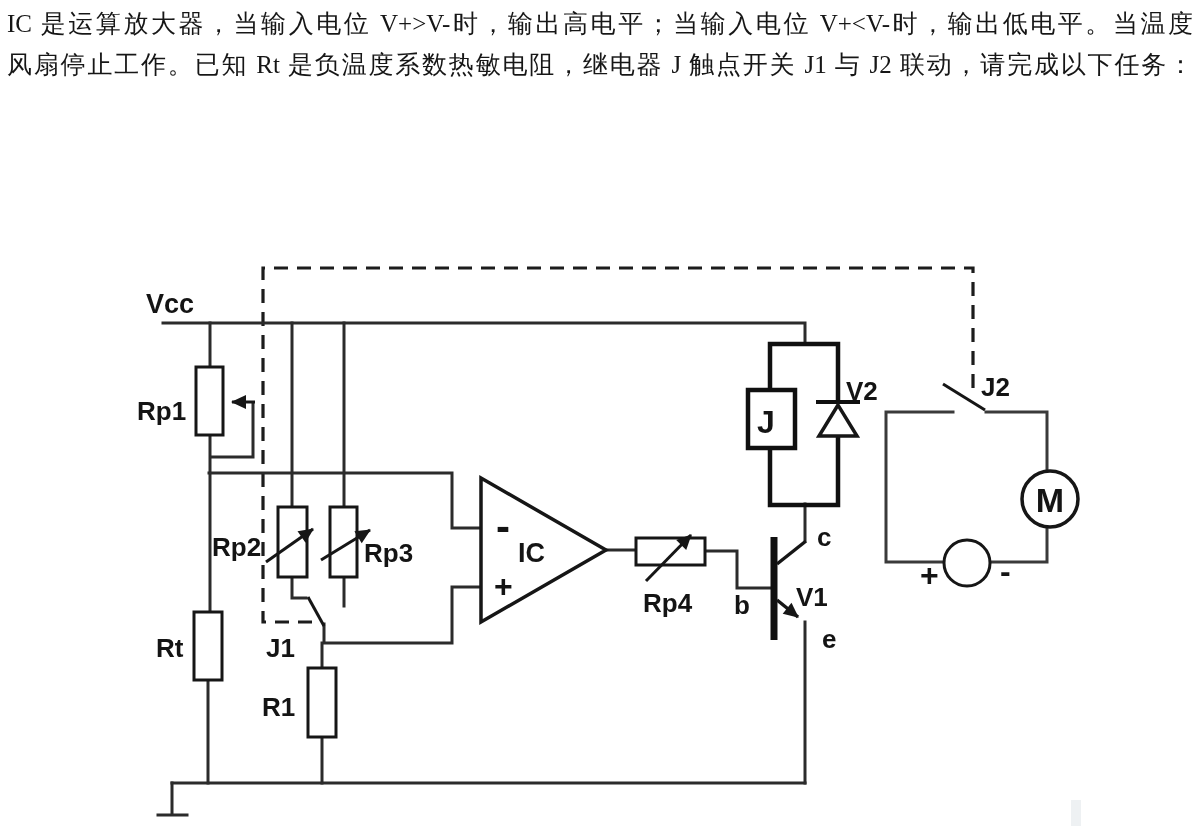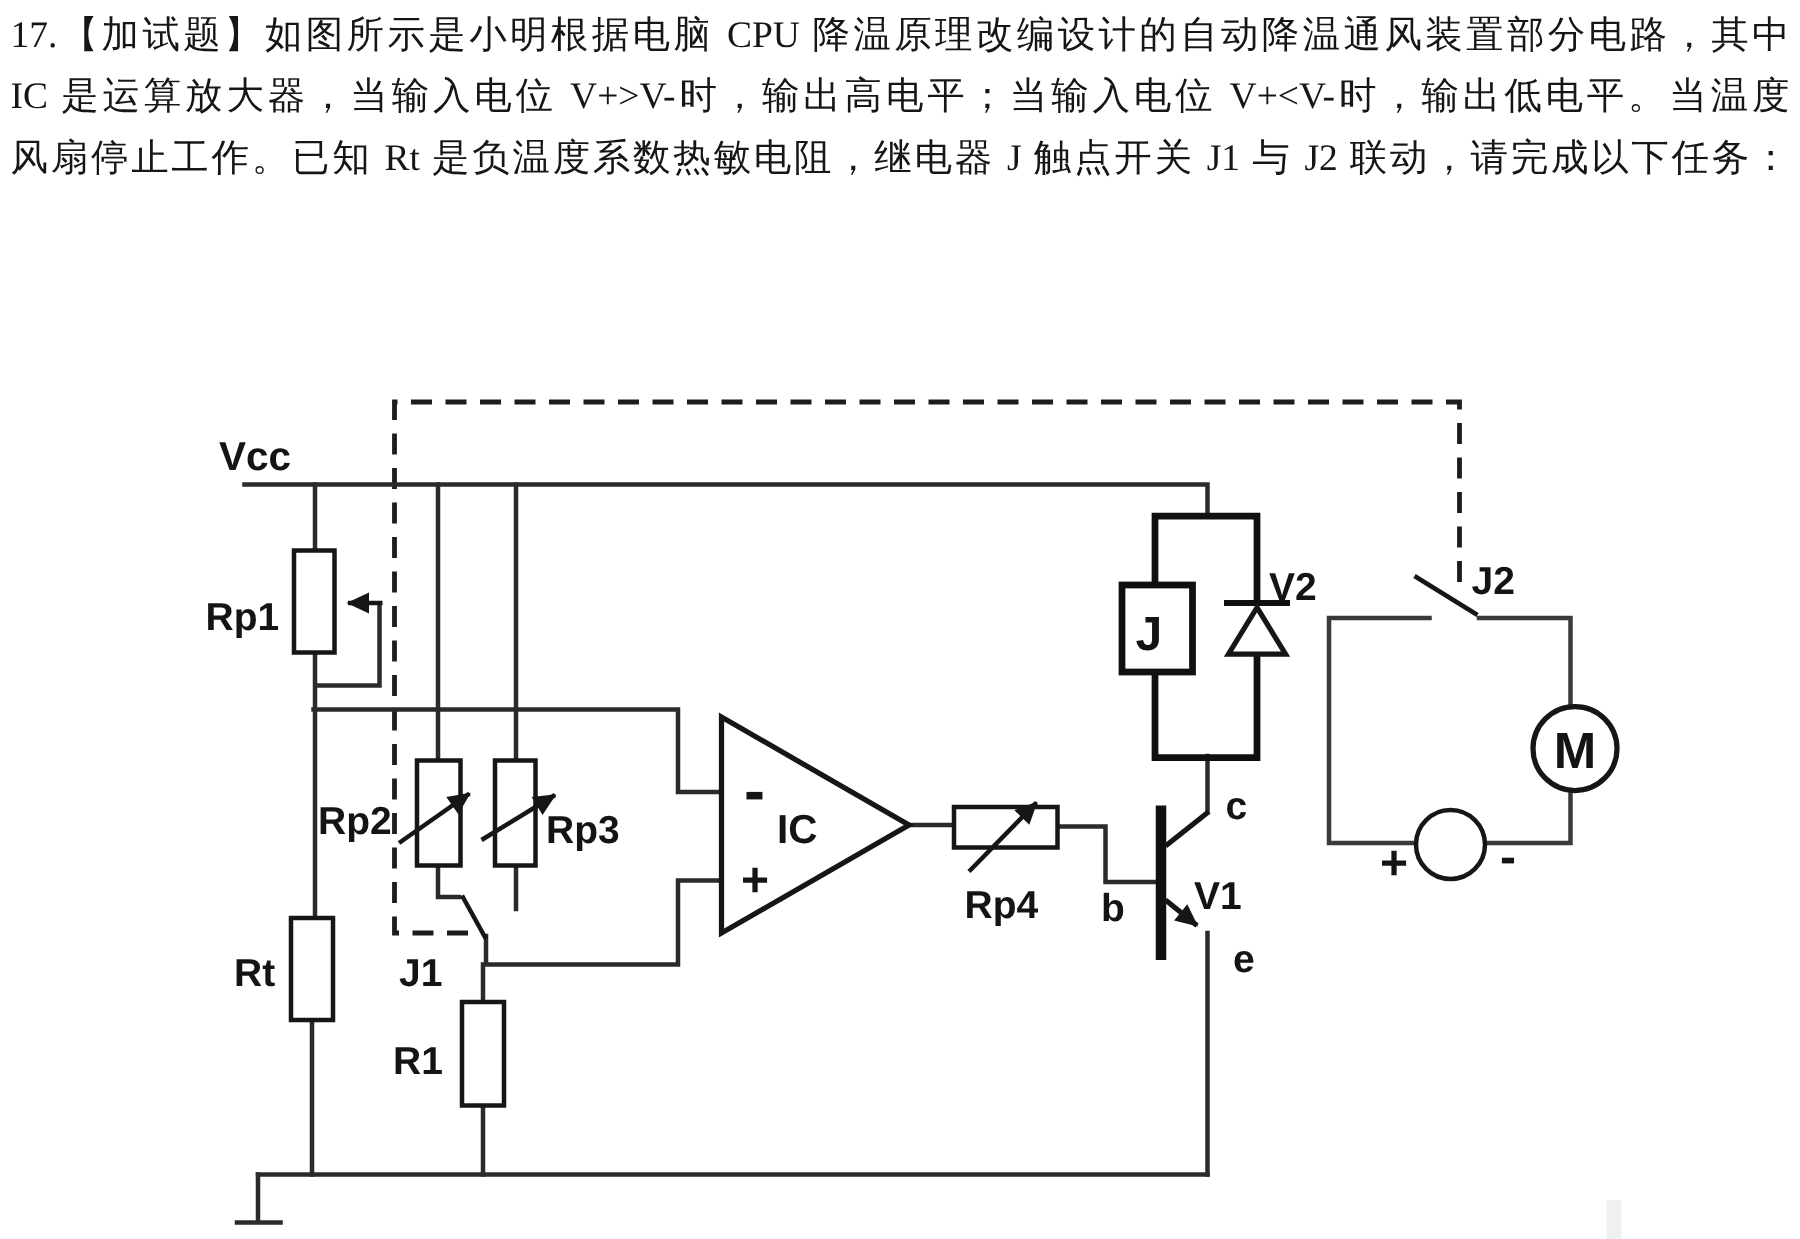--- a/index.html
+++ b/index.html
@@ -34,21 +34,20 @@
     fill:#141414;
   }
   .fs26{font-size:26px;} .fs27{font-size:27px;} .fs32{font-size:32px;}
   .fs34{font-size:34px;} .fs42{font-size:42px;}
   .artifact{position:absolute;left:1071px;top:800px;width:10px;height:26px;background:#eef1f3;}
 </style>
 </head>
 <body>
 
 <div class="problem">
-  <div class="pline">17.【加试题】如图所示是小明根据电脑 CPU 降温原理改编设计的自动降温通风装置部分电路，其中</div>
   <div class="pline">IC 是运算放大器，当输入电位 V+&gt;V-时，输出高电平；当输入电位 V+&lt;V-时，输出低电平。当温度</div>
   <div class="pline">风扇停止工作。已知 Rt 是负温度系数热敏电阻，继电器 J 触点开关 J1 与 J2 联动，请完成以下任务：</div>
 </div>
 
 <svg class="circuit" viewBox="0 0 1200 826">
   <defs>
     <marker id="ah" markerUnits="userSpaceOnUse" markerWidth="20" markerHeight="16" refX="15" refY="8" orient="auto">
       <path d="M1,1 L16,8 L1,15 Z" fill="#161616"></path>
     </marker>
   </defs>

